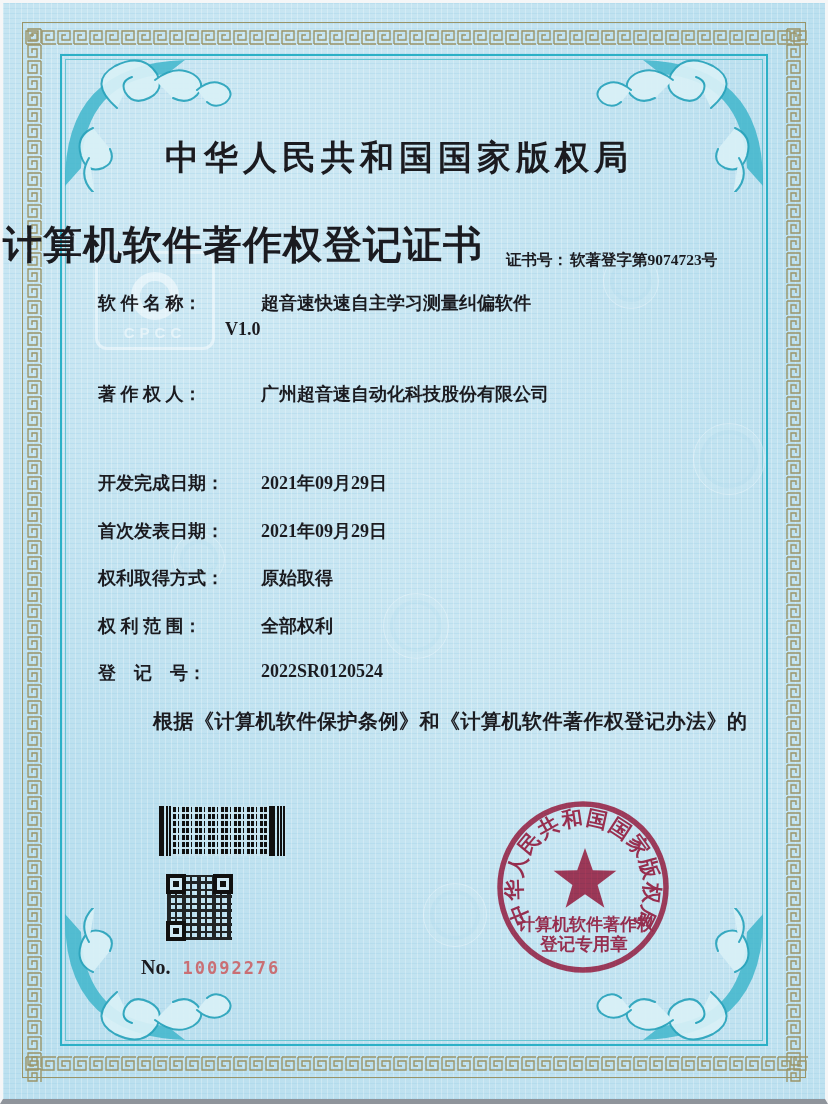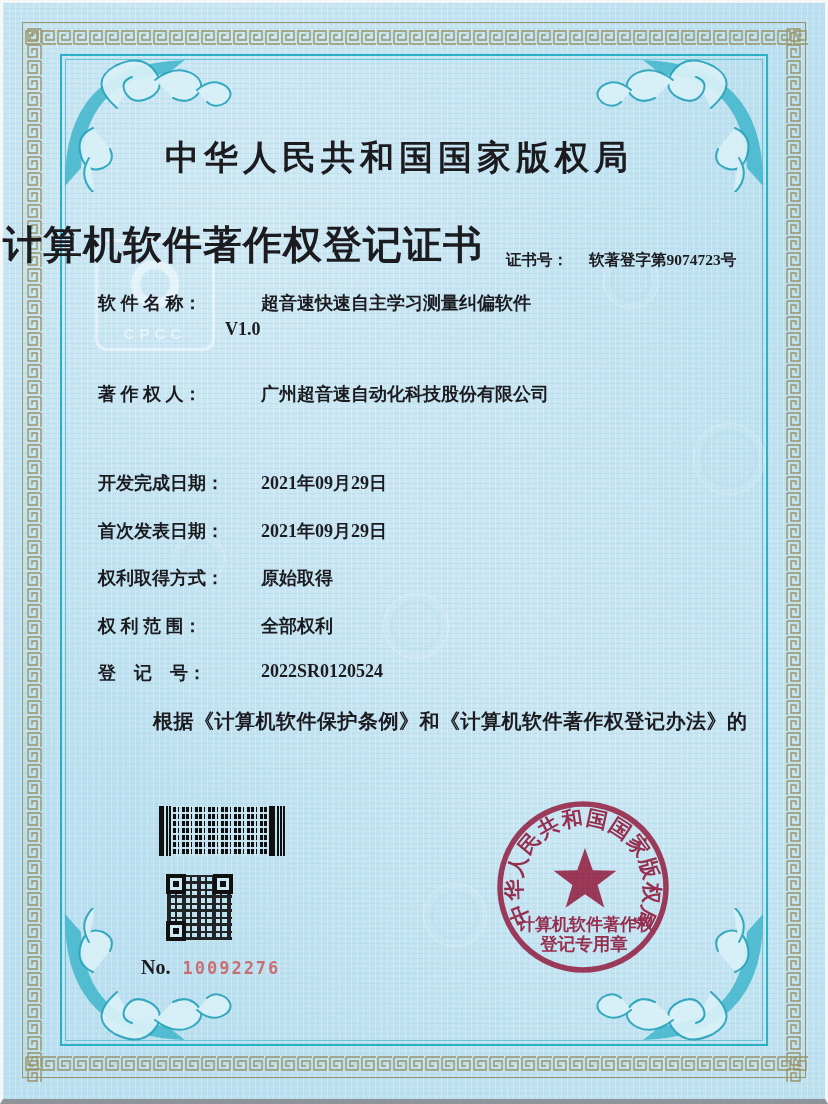--- a/index.html
+++ b/index.html
@@ -33,34 +33,34 @@
     border:1px solid #66c5d4; z-index:0; }
   .corner { position:absolute; width:185px; height:142px; z-index:1; }
   .corner.tl { left:52px; top:47px; }
   .corner.tr { right:52px; top:47px; transform:scaleX(-1); }
   .corner.bl { left:52px; bottom:49px; transform:scaleY(-1); }
   .corner.br { right:52px; bottom:49px; transform:scale(-1,-1); }
   .med { position:absolute; border:1px solid rgba(255,255,255,0.55); border-radius:50%;
     box-shadow: inset 0 0 0 6px rgba(255,255,255,0.18), inset 0 0 0 10px rgba(160,210,232,0.20);
     opacity:.6; z-index:0; }
   
-  .watermark { position:absolute; left:92px; top:236px; width:120px; height:112px;
+  .watermark { position:absolute; left:92px; top:248px; width:120px; height:99px;
     border:3px solid rgba(255,255,255,0.85); border-radius:12px; opacity:.55; z-index:1; }
   .watermark .ring { position:absolute; left:33px; top:18px; width:48px; height:48px;
     border:9px solid rgba(255,255,255,0.85); border-radius:50%; }
   .watermark .wm-text { position:absolute; bottom:6px; width:100%; text-align:center;
     font-family:"Liberation Sans","DejaVu Sans",sans-serif;
     font-size:15px; font-weight:bold; letter-spacing:5px; color:rgba(255,255,255,0.9); }
   
   .issuer-title { position:absolute; left:0; right:30px; top:132px; text-align:center;
     font-size:34px; font-weight:700; letter-spacing:5px; z-index:2; }
   .cert-title { position:absolute; left:0; right:28px; top:183px; text-align:left;
     font-size:39px; font-weight:900; letter-spacing:1px; z-index:2;margin-top:32px; }
   .certno-row { position:absolute; left:503px; top:247px; font-size:15.5px; font-weight:700; z-index:2; }
-  .certno-row .lbl { margin-right:21px; }
+  .certno-row .lbl { margin-right:2px; }
   .field-row { position:absolute; left:95px; z-index:2; font-weight:700; }
   .field-row .flabel { position:absolute; left:0; top:0; width:125px; font-size:18px; white-space:pre; }
   .field-row .fvalue { position:absolute; left:127px; top:0; width:560px; font-size:18px; font-weight:700;margin-left:36px; }
   .field-row .fvalue2 { position:absolute; left:127px; top:28px; font-size:18px; font-weight:700; }
   .statement-line { position:absolute; font-size:20px; font-weight:600; letter-spacing:0.5px; z-index:2; }
   .stmt1 { left:150px; top:705px; }
   .stmt2 { left:92px;  top:753px; }
   
   .pdf417 { position:absolute; left:156px; top:803px; width:126px; height:50px; z-index:2; display:flex; }
   .pdf417 .start { width:14px; height:100%;

